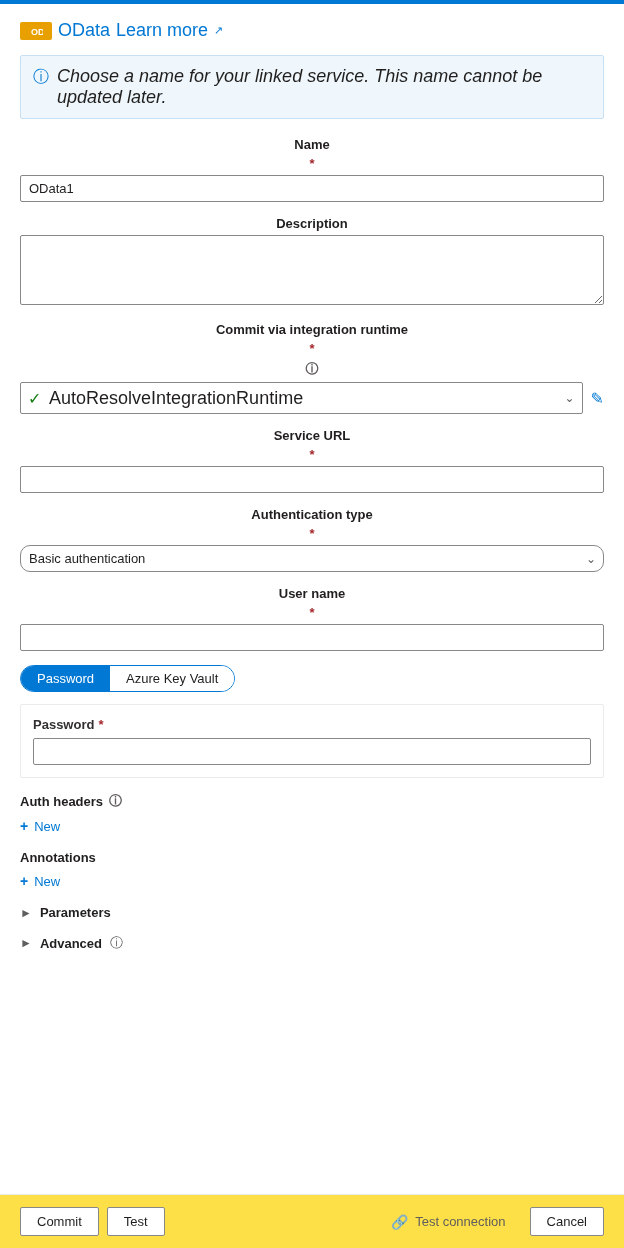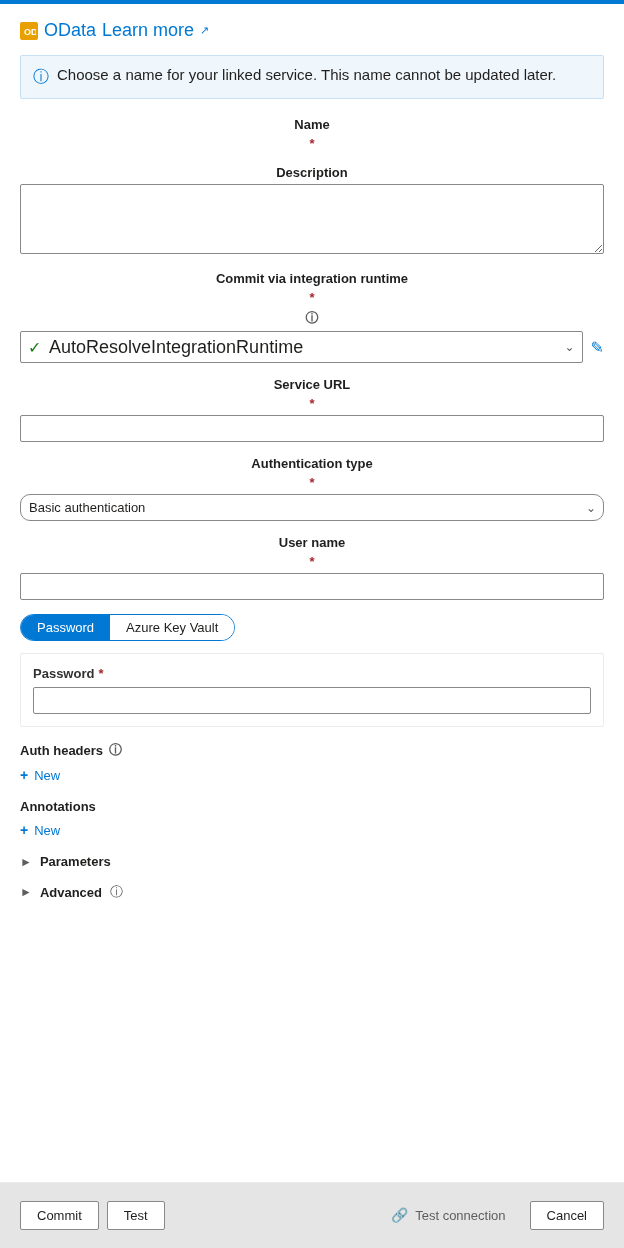--- a/index.html
+++ b/index.html
@@ -29,21 +29,21 @@
       color: #201f1e;
       margin-bottom: 4px;
     }
     .subtitle-row {
       display: flex;
       align-items: center;
       gap: 6px;
       margin-bottom: 14px;
     }
     .odata-icon {
-      width: 18px;
+      width: 32px;
       height: 18px;
       background: #e8a000;
       border-radius: 2px;
       display: inline-flex;
       align-items: center;
       justify-content: center;
       font-size: 9px;
       font-weight: bold;
       color: white;
     }
@@ -66,22 +66,23 @@
       gap: 8px;
       margin-bottom: 18px;
     }
     .info-icon {
       color: #0078d4;
       font-size: 16px;
       margin-top: 1px;
       flex-shrink: 0;
     }
     .info-text {
-      font-size: 15px;
-      color: #201f1e;
+      font-size: 18px;
+      color: #201f1e;
+      font-style: italic;
     }
     .field-group {
       margin-bottom: 14px;
     }
     .field-label {
       font-size: 13px;
       font-weight: 600;
       color: #201f1e;
       margin-bottom: 4px;
       display: flex;
@@ -259,25 +260,25 @@
     .expandable-label {
       font-size: 13px;
       font-weight: 600;
       color: #201f1e;
     }
     .section-divider {
       margin: 14px 0;
     }
     .footer {
       border-top: 1px solid #edebe9;
-      padding: 18px 20px;
-      display: flex;
-      align-items: flex-start;
+      padding: 12px 20px;
+      display: flex;
+      align-items: center;
       gap: 8px;
-      background: #e5e5e5;
+      background: #fde047;
     }
     .footer-btn {
       padding: 6px 16px;
       font-size: 13px;
       font-family: inherit;
       border-radius: 2px;
       cursor: pointer;
       border: 1px solid #8a8886;
       background: #fff;
       color: #201f1e;
@@ -330,20 +331,21 @@
   <div class="info-banner">
     <span class="info-icon">ⓘ</span>
     <span class="info-text">Choose a name for your linked service. This name cannot be updated later.</span>
   </div>
 
   <div class="field-group">
     <div class="field-label">
       <span>Name</span>
       <span class="required-star">*</span>
     </div>
+    <input type="text" value="OData1" style="">
   </div>
 
   <div class="field-group">
     <div class="field-label">Description</div>
     <textarea style=""></textarea>
   </div>
 
   <div class="field-group">
     <div class="field-label">
       <span>Commit via integration runtime</span>

